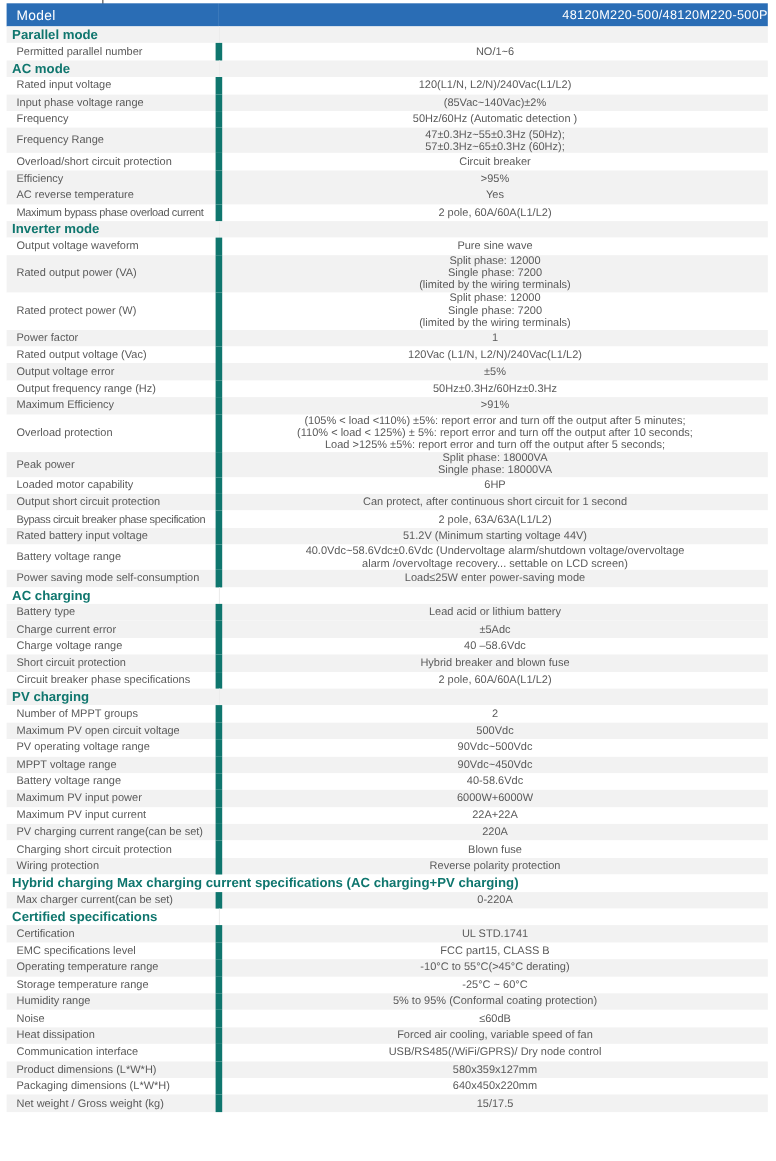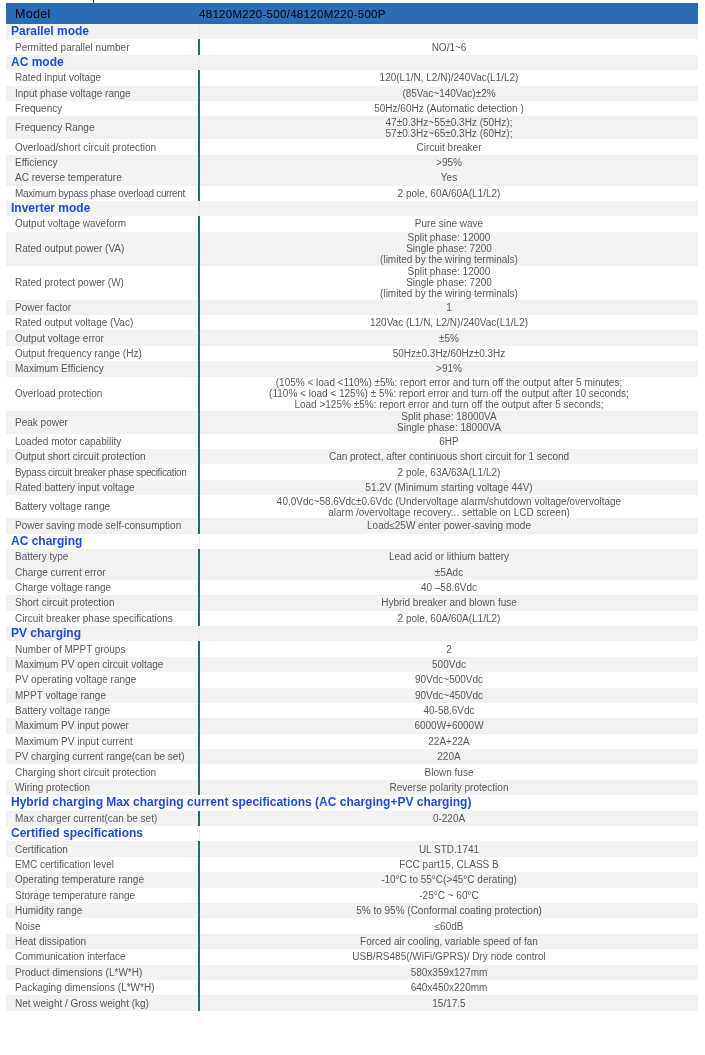--- a/index.html
+++ b/index.html
@@ -3,30 +3,30 @@
 <meta charset="utf-8">
 <style>
   html, body { margin: 0; padding: 0; background: #ffffff; }
   body { width: 705px; height: 1055px; position: relative; overflow: hidden;
          font-family: "Liberation Sans", "DejaVu Sans", sans-serif; color: #555; }
   .cursor-mark { position: absolute; left: 93px; top: 0; width: 1px; height: 4px; background: #444; }
   table.spec { position: absolute; left: 6px; top: 3px; width: 692px; border-collapse: collapse; table-layout: fixed; }
   table.spec col.c1 { width: 193px; }
   table.spec col.c2 { width: 499px; }
   thead tr { height: 21px; background: #2a6db5; }
-  thead th { color: #000000; font-weight: normal; font-size: 12.5px; padding: 0 0 0 9px; text-align: left; letter-spacing: 0.3px; }
-  thead th.val { text-align: left; padding: 0; font-size: 11.5px; }
+  thead th { color: #ffffff; font-weight: normal; font-size: 12.5px; padding: 0 0 0 9px; text-align: left; letter-spacing: 0.3px; }
+  thead th.val { text-align: right; padding: 0; font-size: 11.5px; }
   tbody td { font-size: 10px; line-height: 11px; padding: 0 0 0 9px; color: #5a5a5a; vertical-align: middle; }
-  tbody td.v { text-align: center; padding: 0; border-left: 2px solid #0f766e; }
+  tbody td.v { text-align: center; padding: 0; border-left: 6px solid #0f766e; }
   tbody tr.g { background: #f2f2f2; }
   tbody tr.w { background: #ffffff; }
   tbody tr.r1 { height: 15.4px; }
   tbody tr.r2 { height: 23px; }
   tbody tr.r3 { height: 34px; }
-  tbody tr.sec td.s { font-weight: bold; font-size: 12px; color: #1d4ed8; padding-left: 5px; white-space: nowrap; overflow: visible; }
+  tbody tr.sec td.s { font-weight: bold; font-size: 12px; color: #0f766e; padding-left: 5px; white-space: nowrap; overflow: visible; }
   tbody tr.sec td.v { border-left: 1px solid #ececec; }
   tbody td .ml { white-space: pre-line; }
   .narrow { letter-spacing: -0.35px; }
 </style>
 </head>
 <body>
 
 <div class="cursor-mark"></div>
 
 <table class="spec">
@@ -239,21 +239,21 @@
       </tr>
       <tr class="sec w r1">
         <td class="s">Certified specifications</td>
         <td class="v"></td>
       </tr>
       <tr class="g r1">
         <td>Certification</td>
         <td class="v"><span class="ml">UL STD.1741</span></td>
       </tr>
       <tr class="w r1">
-        <td>EMC certification level</td>
+        <td>EMC specifications level</td>
         <td class="v"><span class="ml">FCC part15, CLASS B</span></td>
       </tr>
       <tr class="g r1">
         <td>Operating temperature range</td>
         <td class="v"><span class="ml">-10°C to 55°C(&gt;45°C derating)</span></td>
       </tr>
       <tr class="w r1">
         <td>Storage temperature range</td>
         <td class="v"><span class="ml">-25°C ~ 60°C</span></td>
       </tr>

